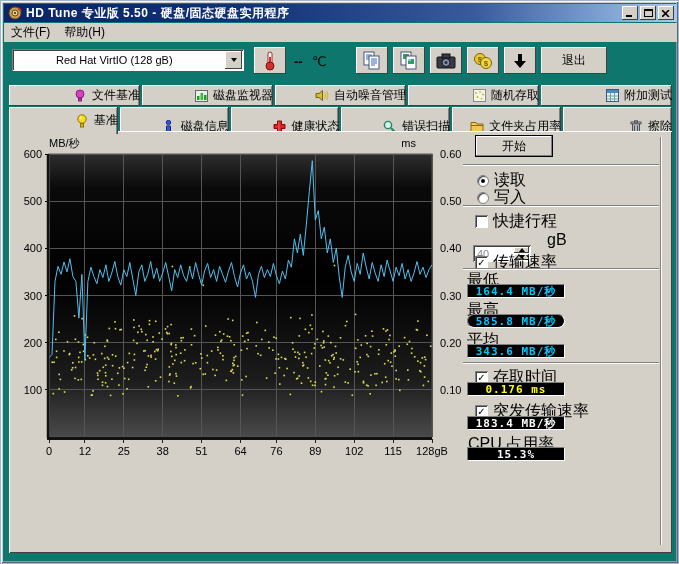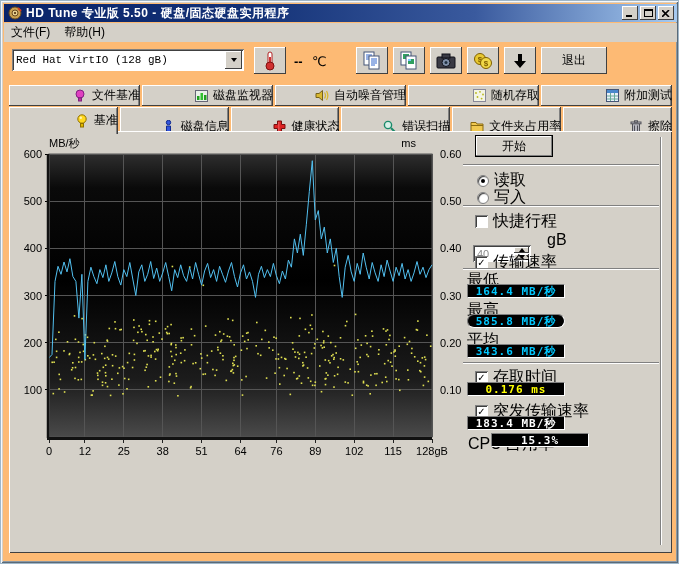--- a/index.html
+++ b/index.html
@@ -1,38 +1,38 @@
 <!DOCTYPE html>
 <html><head>
 <meta charset="utf-8">
 <style>
   html,body{margin:0;padding:0;background:#eef2f6;}
   *{box-sizing:border-box;}
   .window{
-    position:relative;width:679px;height:564px;background:#fdba74;
+    position:relative;width:679px;height:564px;background:#0f766e;
     font-family:"Liberation Sans","DejaVu Sans",sans-serif;font-size:12px;color:#000;
     border:1px solid #9fb6c8;
     box-shadow:inset 1px 1px 0 #f4f8fc, inset -1px -1px 0 #5a6a78, inset 2px 2px 0 #d4d0c8, inset -2px -2px 0 #8a98a4;
   }
   .raised-thin{box-shadow:inset -1px -1px 0 #404040, inset 1px 1px 0 #ffffff;background:#d4d0c8;}
   .titlebar{
     position:absolute;left:3px;top:3px;width:673px;height:18px;
     background:linear-gradient(90deg,#0a246a 0%,#123075 35%,#3a5a9e 70%,#a6caf0 100%);
     display:flex;align-items:center;padding-left:4px;color:#fff;
   }
   .titlebar .title{font-weight:bold;font-size:12px;margin-left:4px;white-space:nowrap;letter-spacing:0.5px;}
   .winbtns{position:absolute;right:3px;top:2px;display:flex;gap:2px;}
   .winbtn{width:16px;height:14px;display:flex;align-items:center;justify-content:center;font-size:9px;font-weight:bold;color:#000;}
   .menubar{position:absolute;left:3px;top:22px;width:673px;height:19px;display:flex;align-items:center;background:#d4d0c8;}
   .menuitem{padding:2px 7px;}
   .toolbar{position:absolute;left:3px;top:41px;width:673px;height:38px;}
   .combo{position:absolute;left:8px;top:7px;width:232px;height:22px;background:#fff;
     box-shadow:inset 1px 1px 0 #808080, inset -1px -1px 0 #fff, inset 2px 2px 0 #404040;
     display:flex;align-items:center;}
-  .combo .txt{flex:1;padding:0 4px;font-family:Liberation Mono, monospace;font-size:11px;white-space:nowrap;overflow:hidden;}
+  .combo .txt{flex:1;padding:0 4px;font-family:Liberation Sans, sans-serif;font-size:11px;white-space:nowrap;overflow:hidden;margin-left:40px;}
   .combo .drop{width:17px;height:18px;margin-right:2px;display:flex;align-items:center;justify-content:center;}
   .tbtn{position:absolute;top:5px;width:32px;height:27px;display:flex;align-items:center;justify-content:center;}
   .exitbtn{position:absolute;left:537px;top:5px;width:66px;height:27px;display:flex;align-items:center;justify-content:center;font-size:12px;}
   .temp-text{position:absolute;top:12px;font-size:13px;font-weight:bold;}
   .tabrow{position:absolute;display:flex;gap:2px;}
   .tab{flex:1;display:flex;align-items:center;justify-content:flex-end;gap:5px;white-space:nowrap;font-size:12px;background:#d4d0c8;
     box-shadow:inset -1px -1px 0 #404040, inset 1px 1px 0 #ffffff, inset -2px 0 0 #808080;}
   .tab .ic{display:inline-flex;width:14px;height:14px;align-items:center;justify-content:center;}
   .tabrow1{left:8px;top:84px;width:663px;height:21px;}
   .tabrow2{left:8px;top:106px;width:663px;height:39px;}
@@ -790,15 +790,15 @@
   </div>
   <div class="ctl lcd yellow" style="left:466px;top:381px;">0.176 ms</div>
 
   <div class="ctl cbrow" style="left:474px;top:400px;">
     <span class="cbbox">✓</span>
     <span class="slabel">突发传输速率</span>
   </div>
   <div class="ctl lcd white" style="left:466px;top:415px;">183.4 MB/秒</div>
 
   <span class="ctl slabel" style="left:467px;top:433px;">CPU 占用率</span>
-  <div class="ctl lcd white" style="left:466px;top:432px;margin-left:24px;">15.3%</div>
+  <div class="ctl lcd white" style="left:466px;top:446px;">15.3%</div>
 
 </div>
 
 </body></html>

